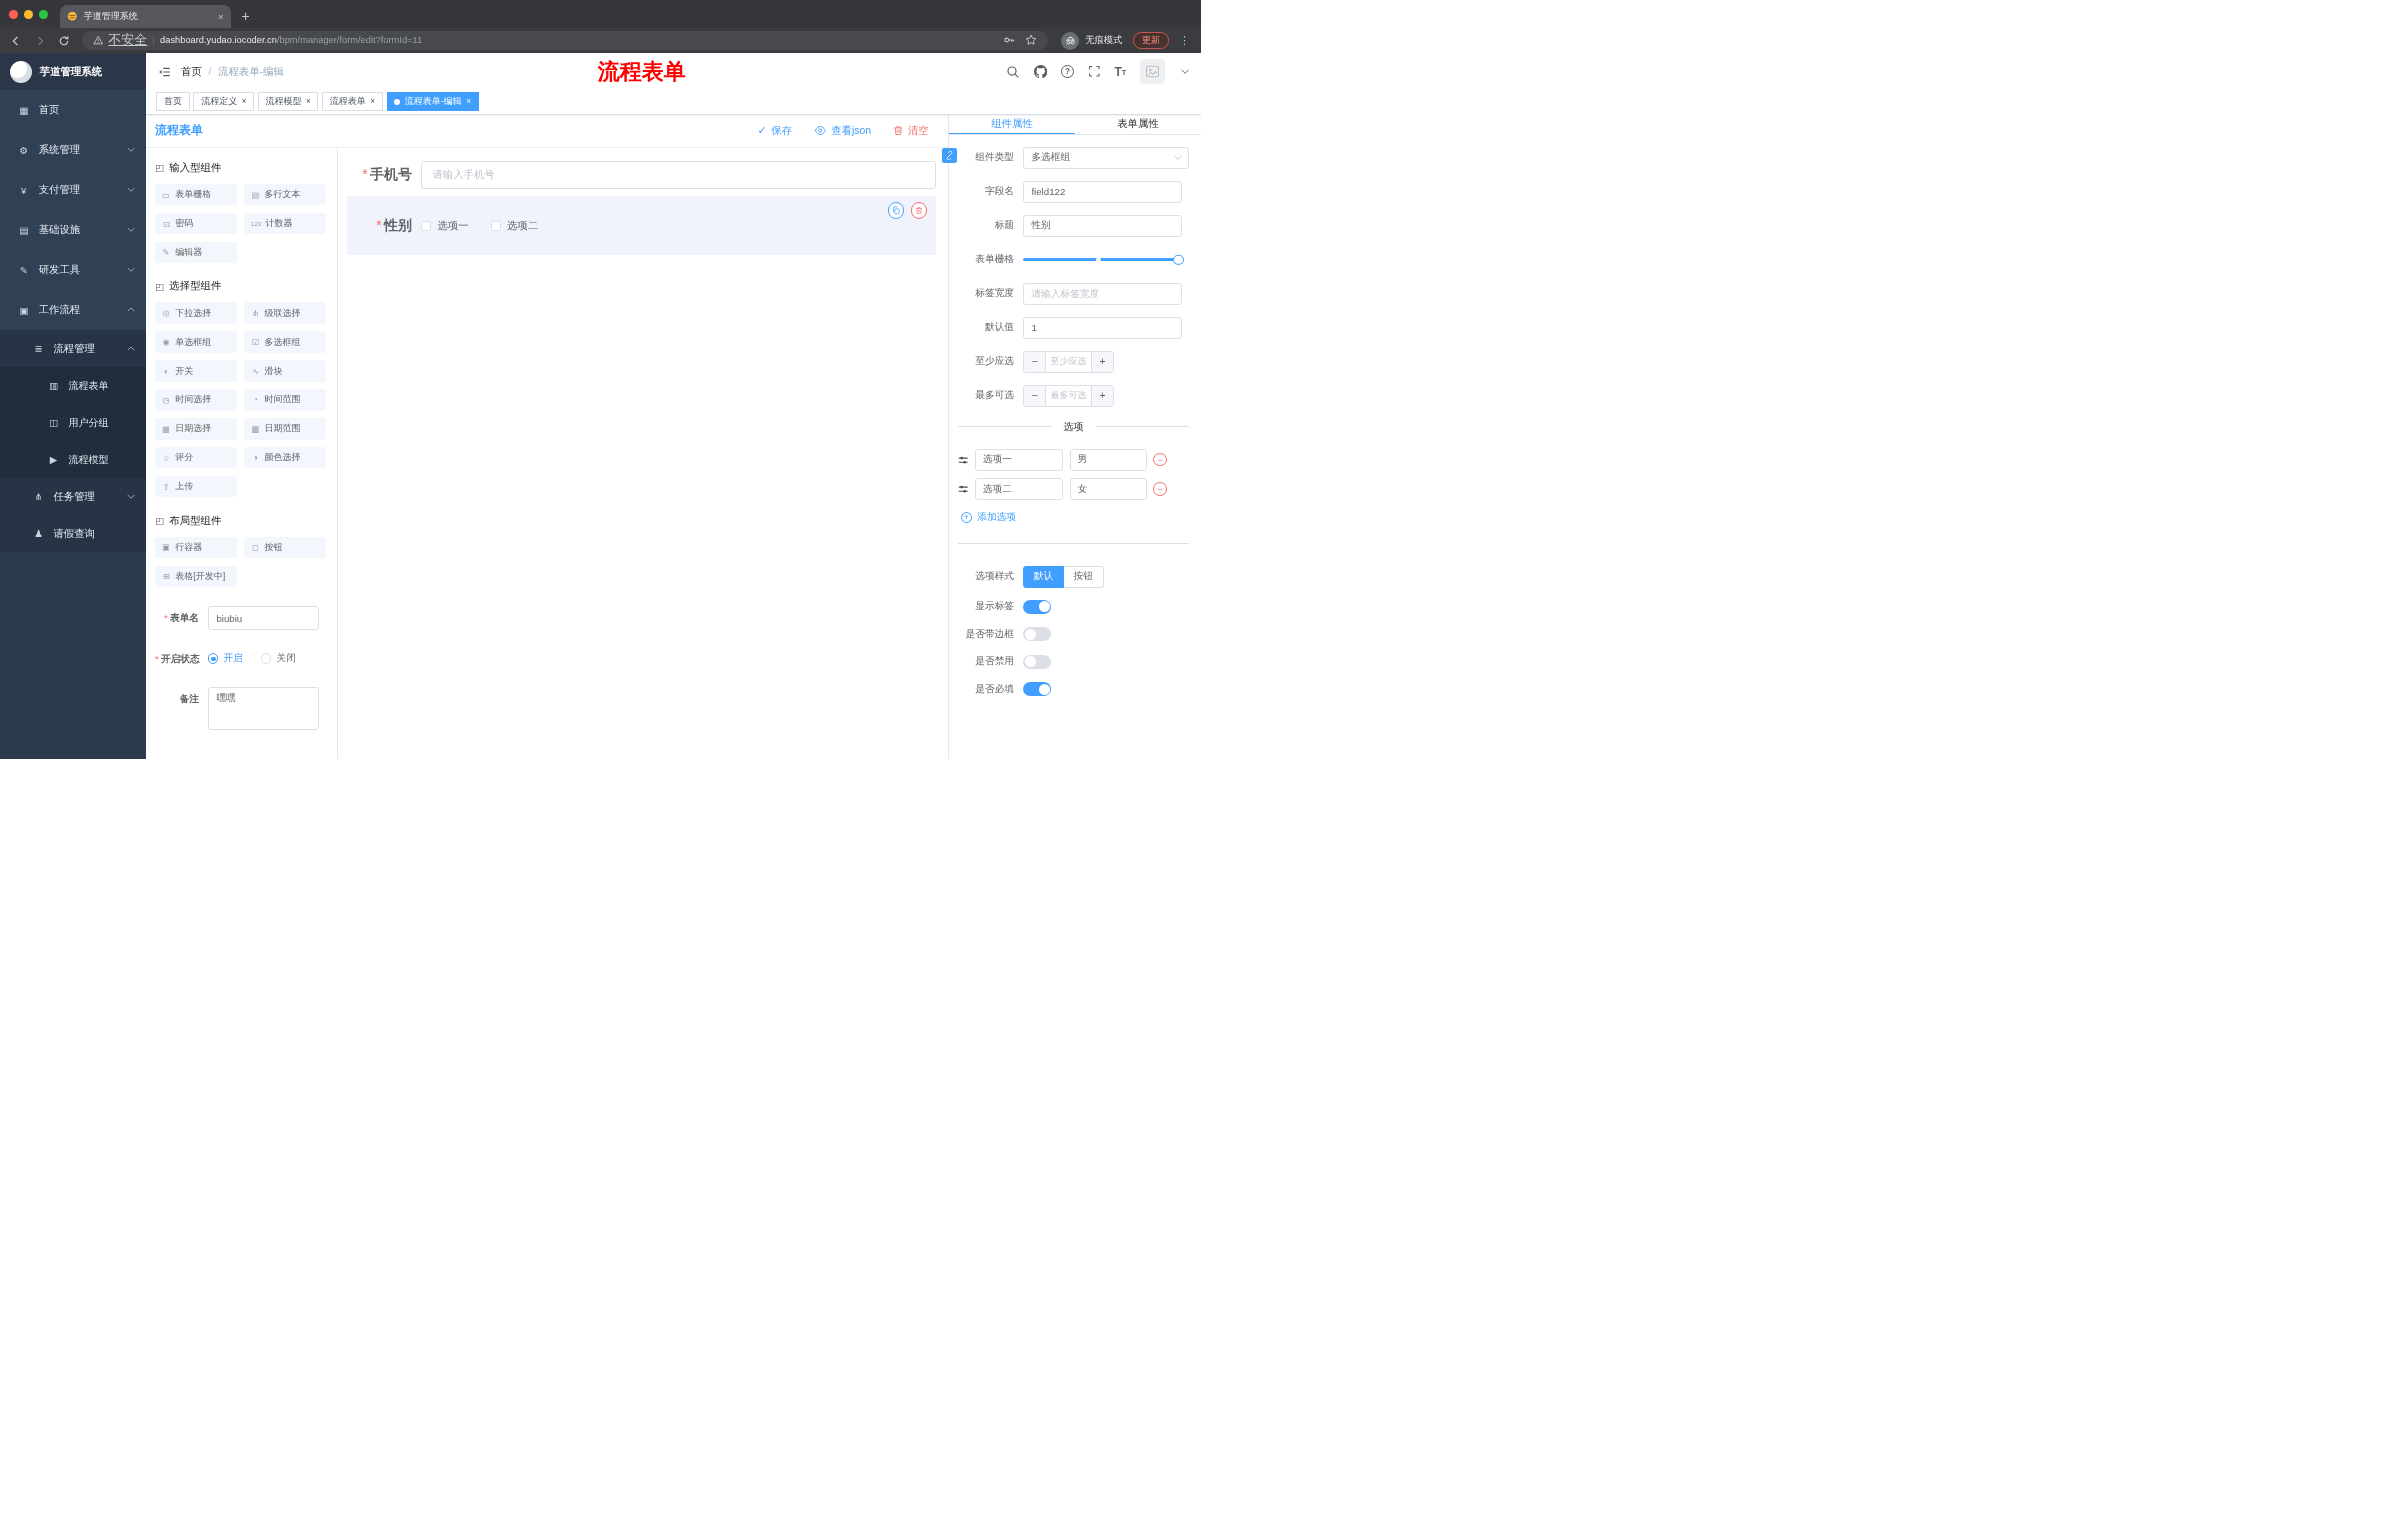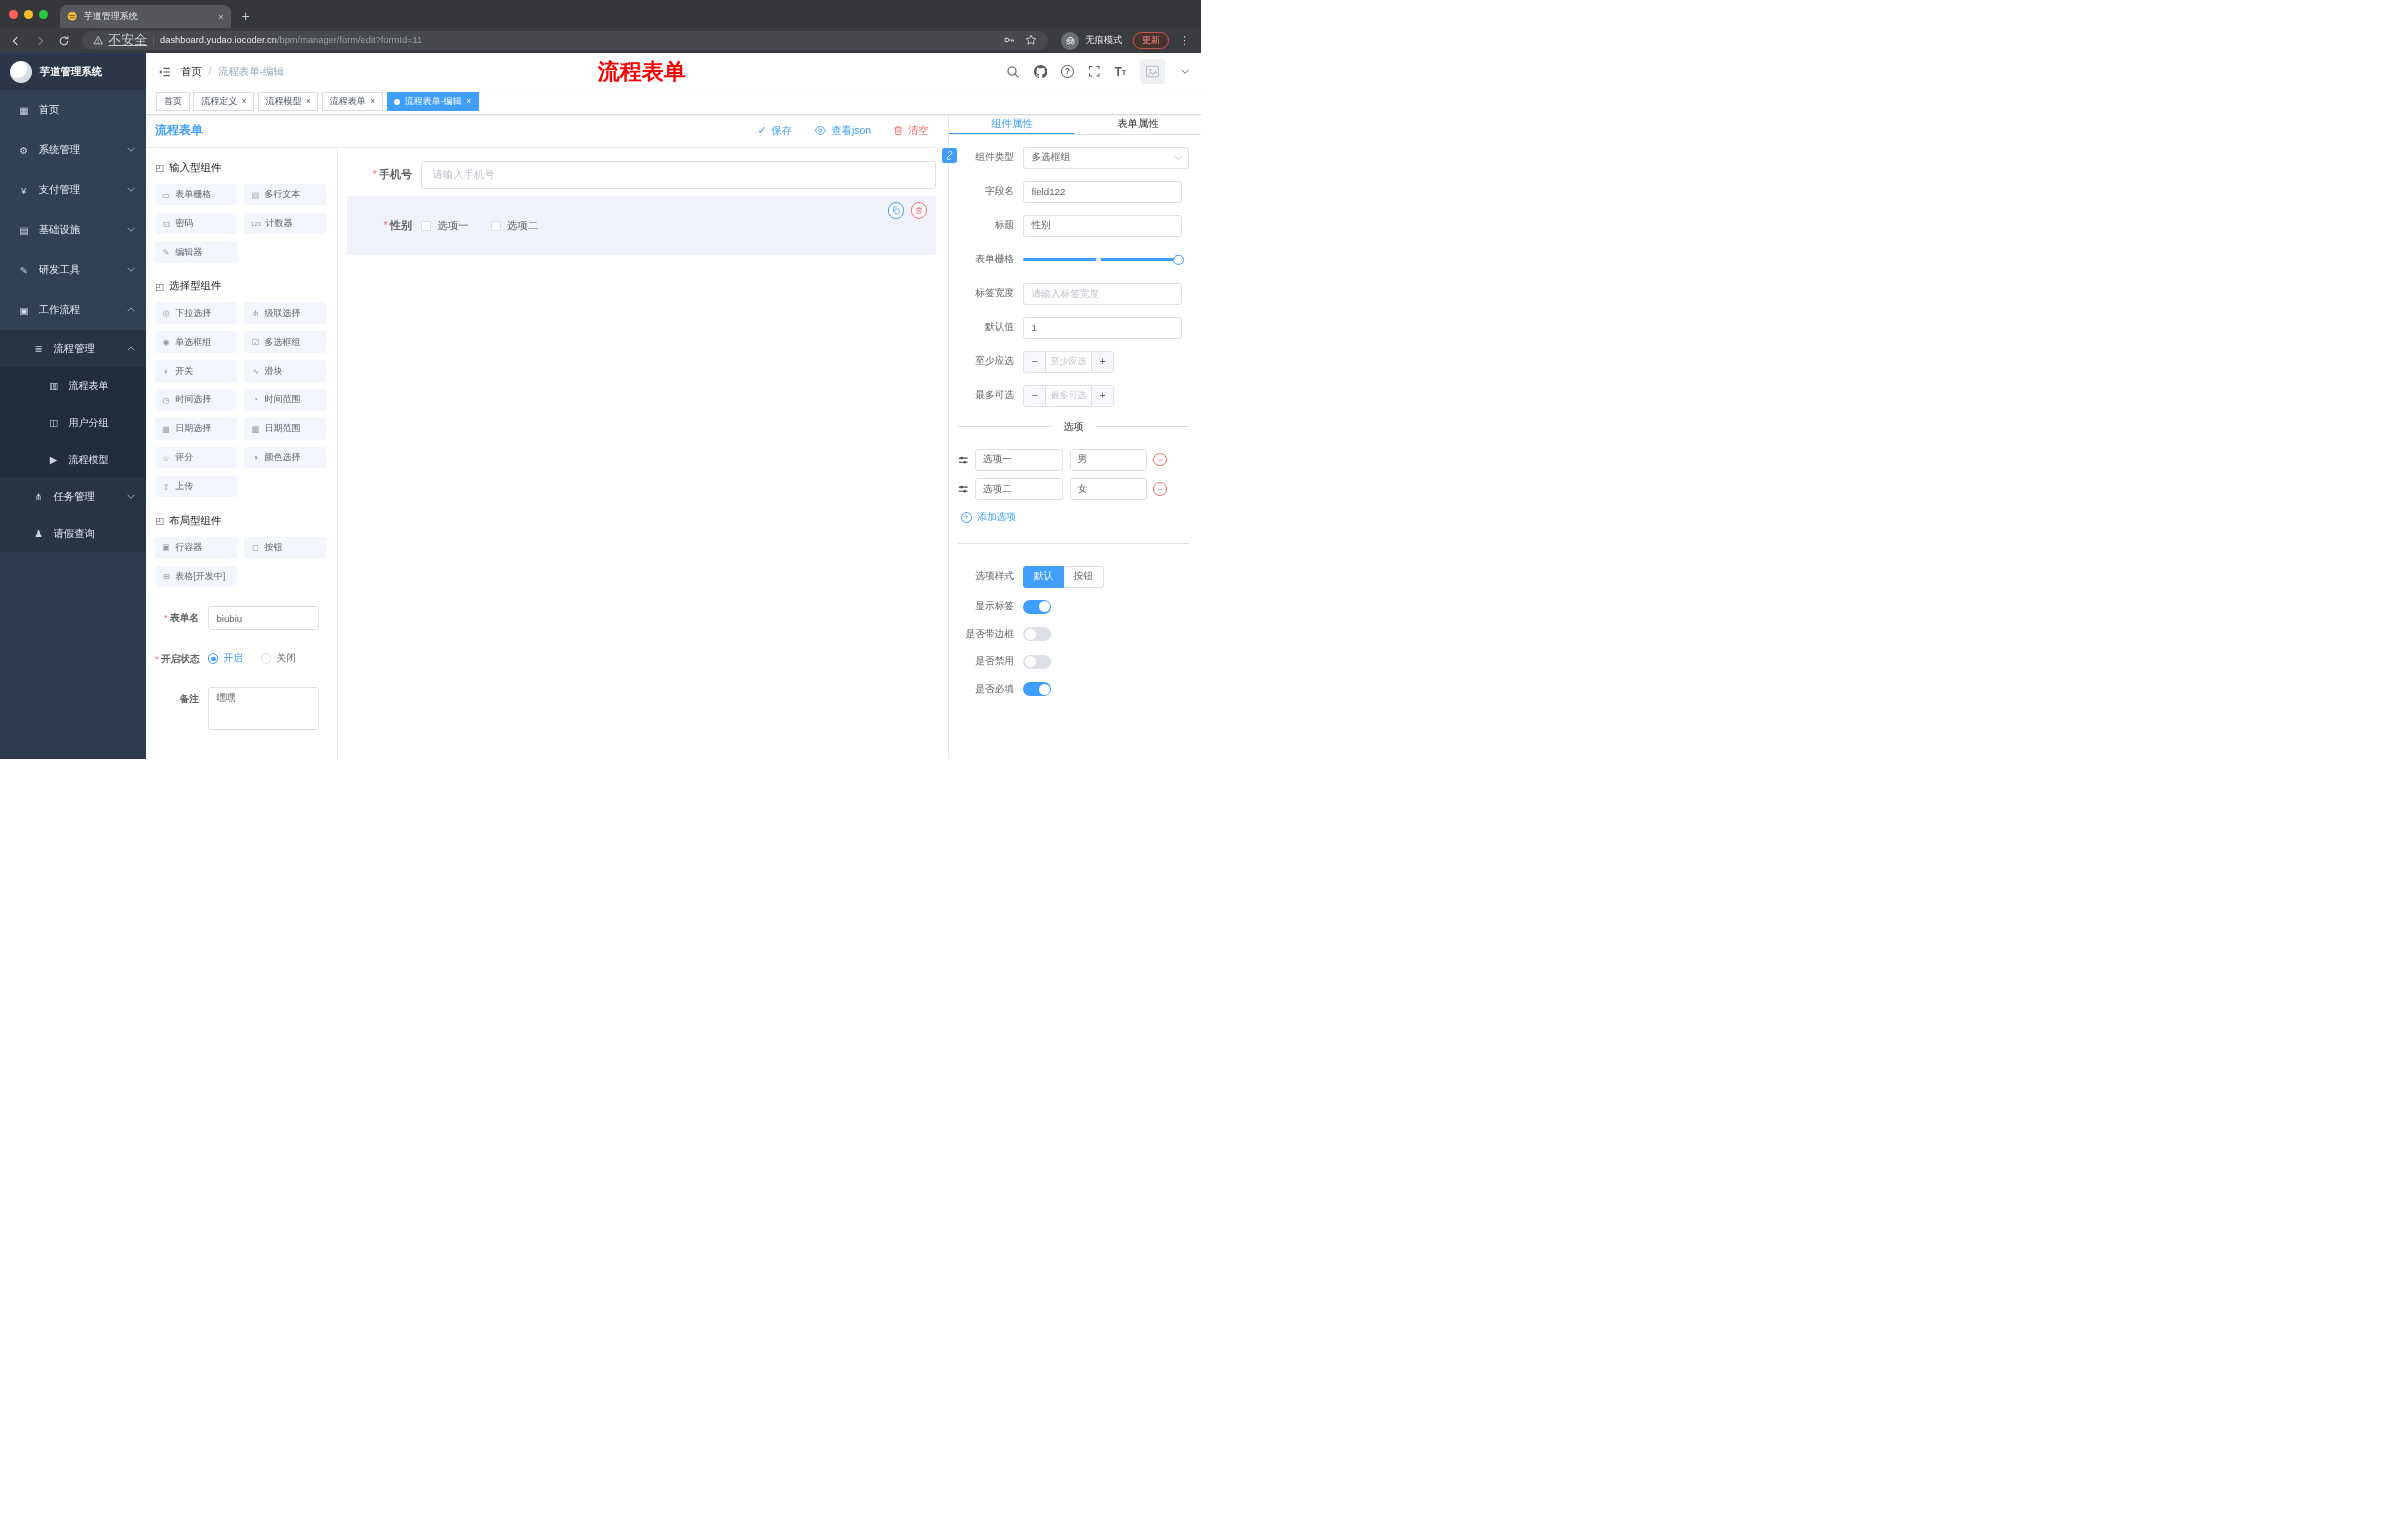--- a/index.html
+++ b/index.html
@@ -98,21 +98,21 @@
   .radio-group{display:flex;align-items:center;gap:18px;height:24px;}
   .radio{display:flex;align-items:center;gap:5.2px;cursor:pointer;font-size:9.7px;color:#606266;}
   .rdot{width:10.4px;height:10.4px;border-radius:50%;border:0.7px solid #dcdfe6;background:#fff;position:relative;flex-shrink:0;}
   .radio.sel .rdot{border-color:#409eff;}
   .radio.sel .rdot::after{content:"";position:absolute;left:2.2px;top:2.2px;width:4.5px;height:4.5px;border-radius:50%;background:#409eff;}
   .radio.sel{color:#409eff;}
 
   
   .canvas{flex:1;padding:13.4px 12px 0 9px;min-width:0;overflow:hidden;}
   .c-row{display:flex;align-items:center;margin-bottom:7.4px;}
-  .c-label{width:74px;text-align:right;font-size:11px;color:#606266;font-weight:bold;padding-right:9px;white-space:nowrap;flex-shrink:0;}
+  .c-label{width:74px;text-align:right;font-size:14px;color:#606266;font-weight:bold;padding-right:9px;white-space:nowrap;flex-shrink:0;}
   .c-input{flex:1;height:28px;border:0.7px solid #dcdfe6;border-radius:3px;padding:0 10.4px;font-size:10.4px;outline:none;color:#606266;background:#fff;}
   .c-input::placeholder,.p-input::placeholder,.meta-input::placeholder{color:#c0c4cc;}
   .selected-block{position:relative;background:#f0f2fc;height:59px;display:flex;align-items:center;border-radius:2px;}
   .block-tools{position:absolute;top:6px;right:9px;display:flex;gap:6.7px;}
   .tool{width:16.3px;height:16.3px;border-radius:50%;border:0.7px solid #409eff;color:#409eff;background:#fff;display:flex;align-items:center;justify-content:center;cursor:pointer;}
   .tool.del{border-color:#f56c6c;color:#f56c6c;}
   .cb-group{display:flex;align-items:center;gap:22px;}
   .checkbox{display:flex;align-items:center;gap:6px;font-size:10.4px;color:#606266;cursor:pointer;}
   .cbox{width:10.4px;height:10.4px;border:0.7px solid #dcdfe6;border-radius:1.5px;background:#fff;flex-shrink:0;}
 

